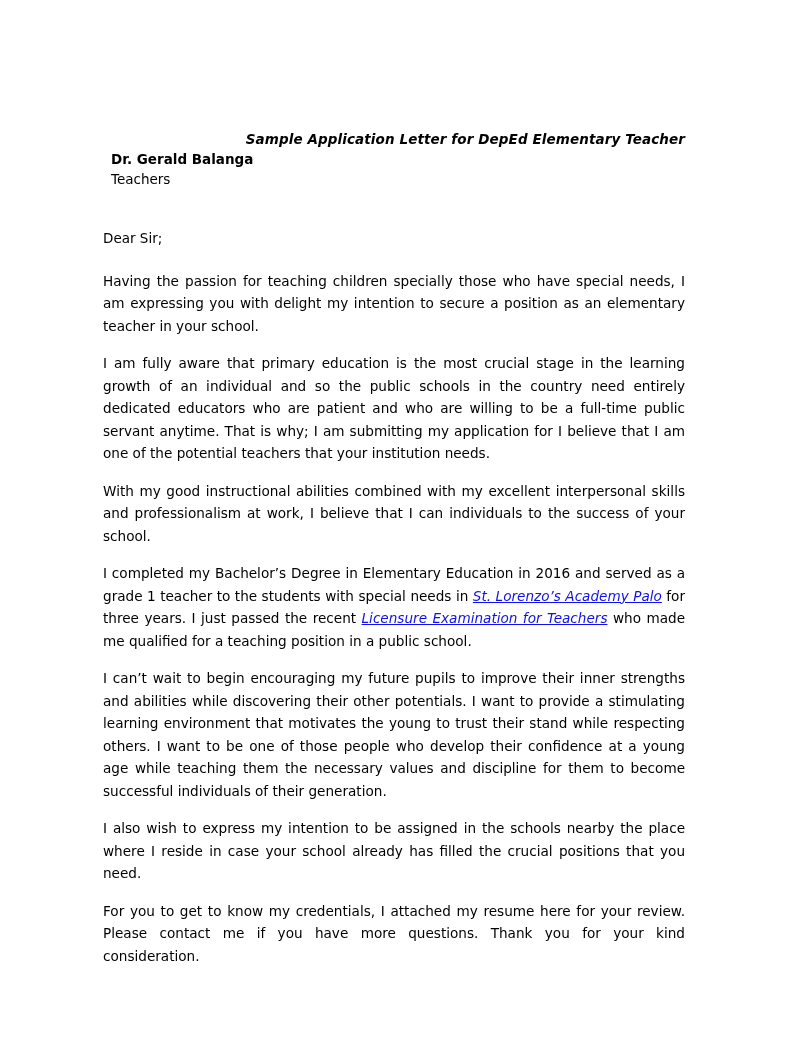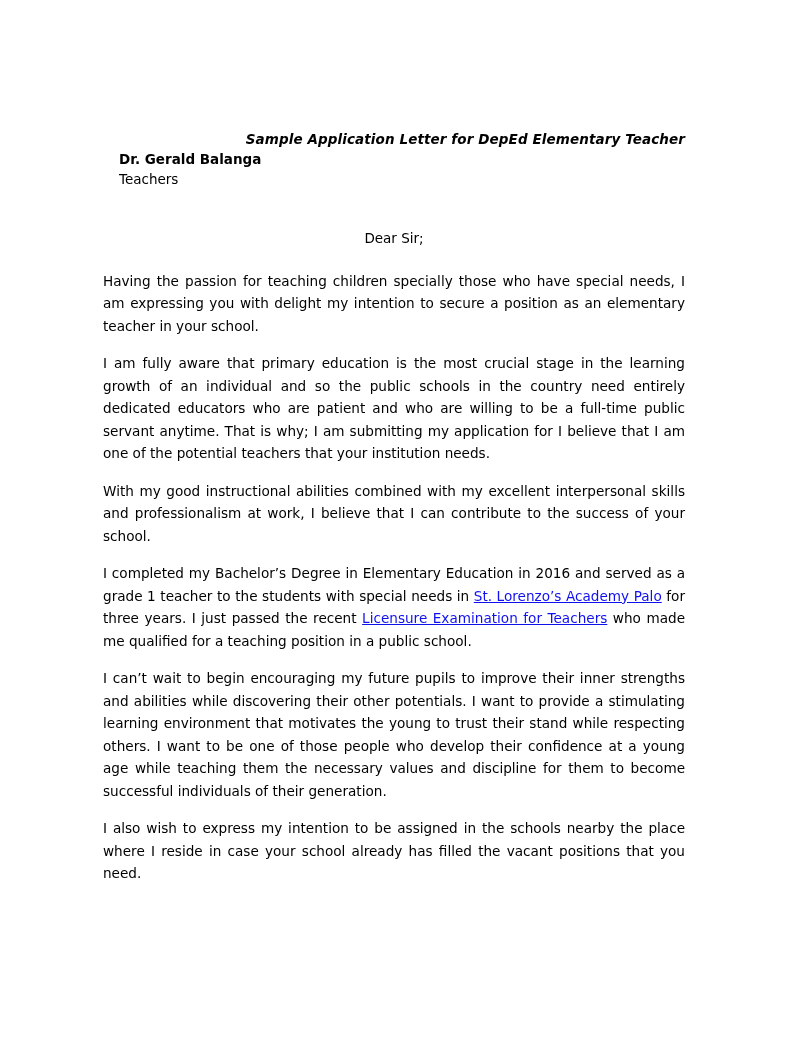--- a/index.html
+++ b/index.html
@@ -36,54 +36,54 @@
     color: #000;
     margin-top: 36px;
   }
   .body-block {
     position: absolute;
     left: 103px;
     top: 150px;
     width: 582px;
   }
   .addressee {
-    margin: 0 0 0 16px;
+    margin: 0 0 0 8px;
   }
   .addressee .line {
     font-size: 13.5px;
     line-height: 19.5px;
     color: #000;
   }
   .addressee .name {
     font-weight: bold;
   }
   .salutation {
     margin-top: 40px;
     font-size: 13.5px;
     line-height: 19.5px;
-    text-align: center;
   }
   p.para {
     margin: 0;
     padding: 0;
     font-size: 13.6px;
     line-height: 22.5px;
     text-align: justify;
     text-justify: inter-word;
     color: #000;
   }
   p.para + p.para {
     margin-top: 15px;
   }
   .para-wrap {
     margin-top: 21px;
   }
   a.doclink {
     color: #1010ee;
     text-decoration: underline;
+    font-style: italic;
   }
 </style>
 </head>
 <body>
 
 <div class="page">
 
   <div class="doc-title">Sample Application Letter for DepEd Elementary Teacher</div>
 
   <div class="body-block">
@@ -91,22 +91,23 @@
     <div class="addressee">
       <div class="line name">Dr. Gerald Balanga</div>
       <div class="line">Teachers</div>
     </div>
 
     <div class="salutation">Dear Sir;</div>
 
     <div class="para-wrap">
       <p class="para">Having the passion for teaching children specially those who have special needs, I am expressing you with delight my intention to secure a position as an elementary teacher in your school.</p>
       <p class="para">I am fully aware that primary education is the most crucial stage in the learning growth of an individual and so the public schools in the country need entirely dedicated educators who are patient and who are willing to be a full-time public servant anytime. That is why; I am submitting my application for I believe that I am one of the potential teachers that your institution needs.</p>
-      <p class="para">With my good instructional abilities combined with my excellent interpersonal skills and professionalism at work, I believe that I can contribute to the success of your school.</p>
+      <p class="para">With my good instructional abilities combined with my excellent interpersonal skills and professionalism at work, I believe that I can individuals to the success of your school.</p>
 
       <p class="para"><span>I completed my Bachelor’s Degree in Elementary Education in 2016 and served as a grade 1 teacher to the students with special needs in </span><a class="doclink" href="#">St. Lorenzo’s Academy Palo</a><span> for three years. I just passed the recent </span><a class="doclink" href="#">Licensure Examination for Teachers</a><span> who made me qualified for a teaching position in a public school.</span></p>
 
       <p class="para">I can’t wait to begin encouraging my future pupils to improve their inner strengths and abilities while discovering their other potentials. I want to provide a stimulating learning environment that motivates the young to trust their stand while respecting others. I want to be one of those people who develop their confidence at a young age while teaching them the necessary values and discipline for them to become successful individuals of their generation.</p>
-      <p class="para">I also wish to express my intention to be assigned in the schools nearby the place where I reside in case your school already has filled the vacant positions that you need.</p>
+      <p class="para">I also wish to express my intention to be assigned in the schools nearby the place where I reside in case your school already has filled the crucial positions that you need.</p>
+      <p class="para">For you to get to know my credentials, I attached my resume here for your review. Please contact me if you have more questions. Thank you for your kind consideration.</p>
     </div>
 
   </div>
 </div>
 
 </body></html>

